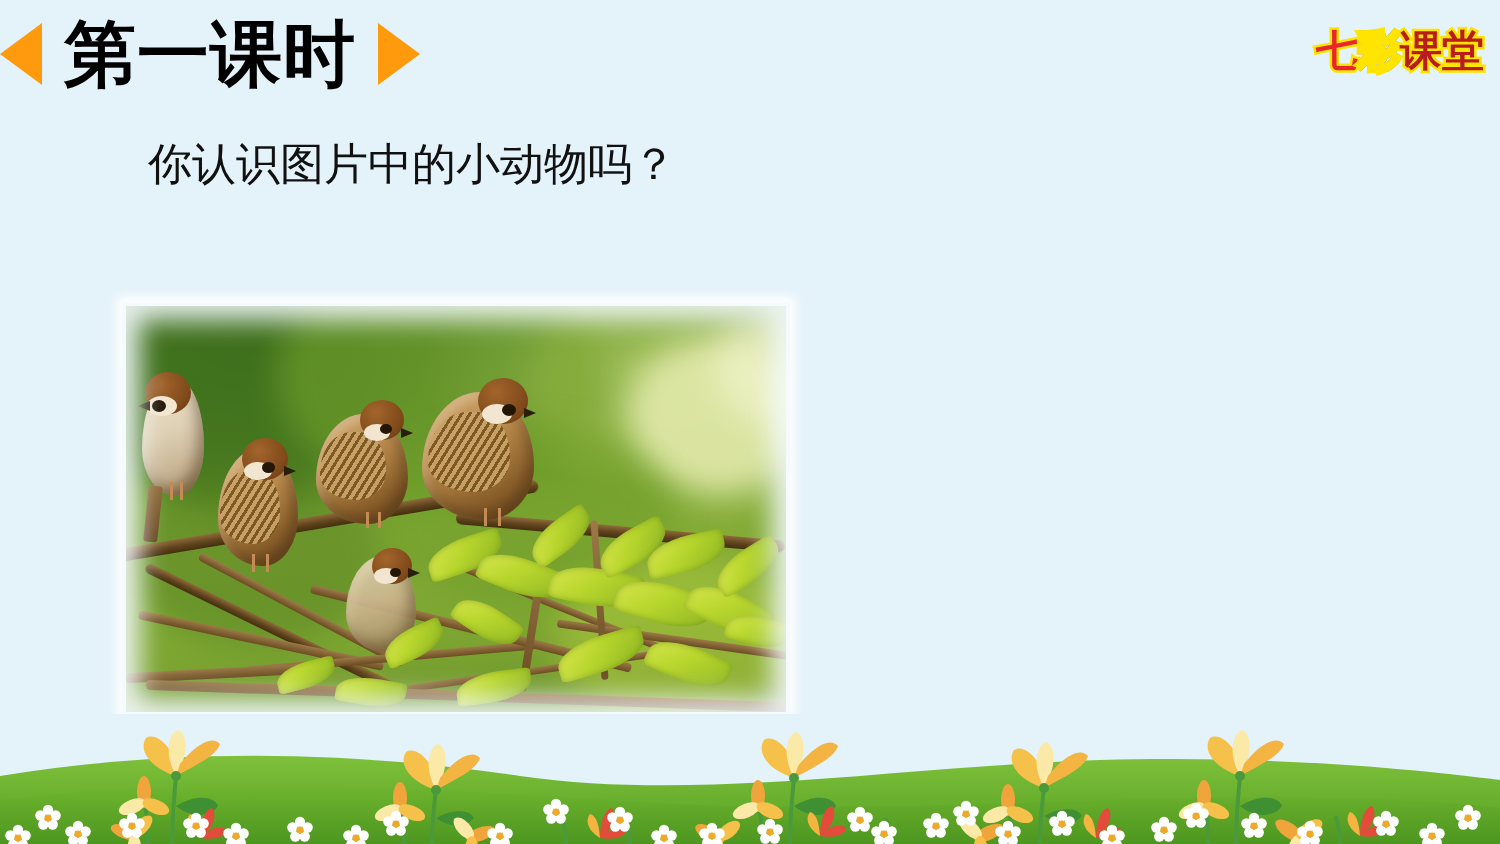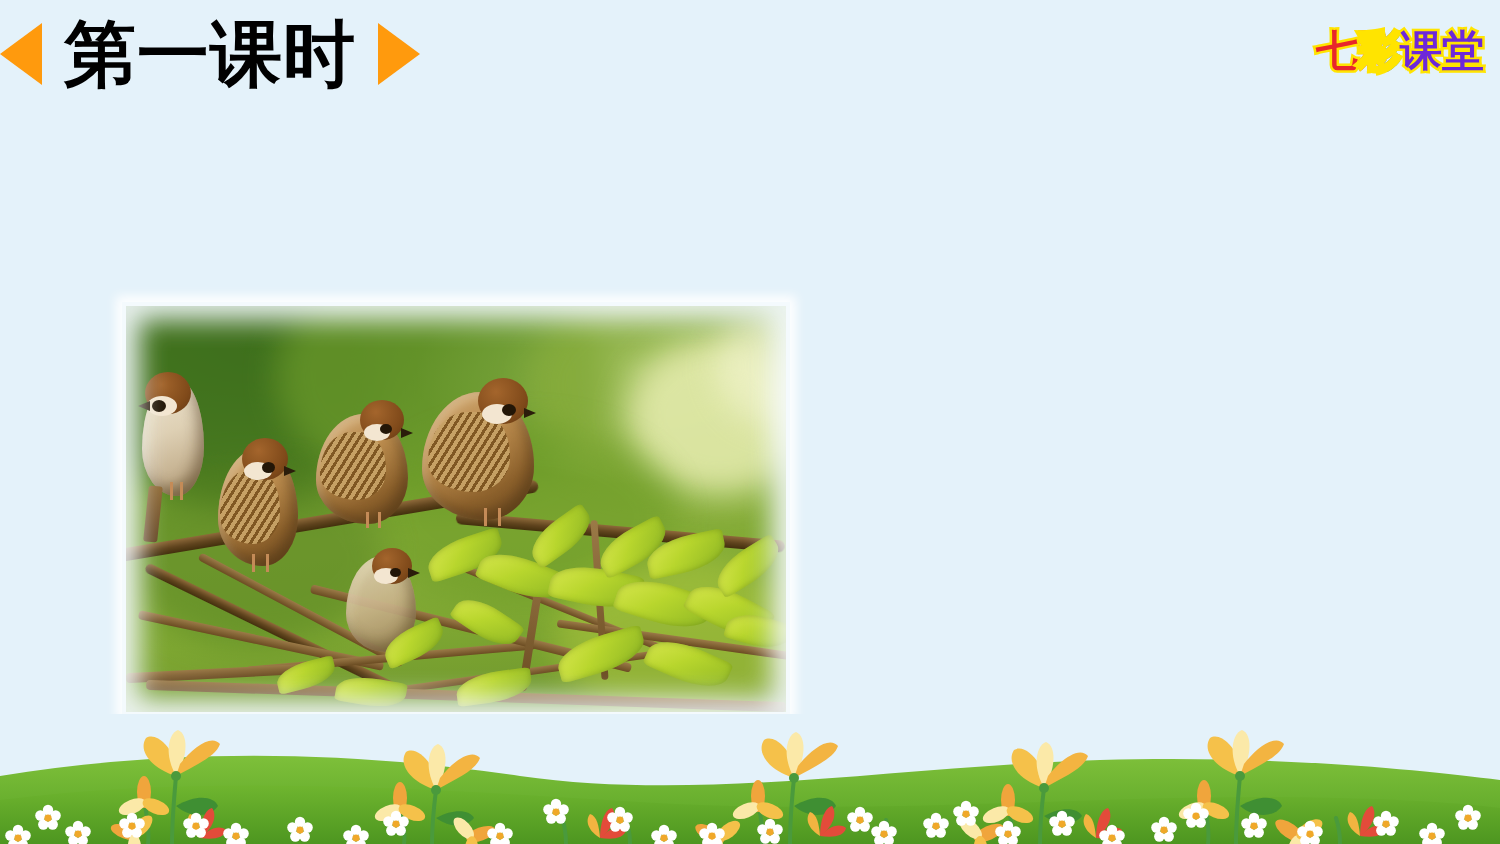--- a/index.html
+++ b/index.html
@@ -71,21 +71,21 @@
     paint-order: stroke fill;
   }
   .logo-qi  { color: #e8262b; }
   .logo-cai {
     background: linear-gradient(100deg,#f2c100 0%,#e0322c 22%,#b44ab2 48%,#2f6fd0 72%,#27b0a8 100%);
     -webkit-background-clip: text;
     background-clip: text;
     -webkit-text-fill-color: transparent;
     color: transparent;
   }
-  .logo-kt  { color: #6d28d9; }
+  .logo-kt  { color: #b91c1c; }
 
   
   #question {
     position: absolute;
     left: 148px;
     top: 136px;
     font-size: 44px;
     line-height: 1.25;
     color: #111111;
     font-family: "Liberation Sans", "DejaVu Sans", sans-serif;
@@ -242,20 +242,21 @@
     <span id="title-text">第一课时</span>
     <span class="tri tri-right"></span>
   </div>
 
   <div id="logo">
     <span class="logo-ch logo-qi">七</span>
     <span class="logo-ch logo-cai">彩</span>
     <span class="logo-ch logo-kt">课堂</span>
   </div>
 
+  <div id="question">你认识图片中的小动物吗？</div>
 
   <div id="photo-wrap">
     <div id="photo">
 
       <div class="bokeh" style="left:-40px;top:-30px;width:300px;height:230px;background:#41701f;opacity:.75;"></div>
       <div class="bokeh" style="left:150px;top:-50px;width:330px;height:240px;background:#6d9a2f;opacity:.7;"></div>
       <div class="bokeh" style="left:400px;top:-20px;width:260px;height:200px;background:#8cae40;opacity:.65;"></div>
       <div class="bokeh" style="left:500px;top:30px;width:190px;height:160px;background:#e8eeb4;opacity:.85;"></div>
       <div class="bokeh" style="left:590px;top:0px;width:120px;height:120px;background:#f2f4cf;opacity:.7;"></div>
       <div class="bokeh" style="left:250px;top:120px;width:300px;height:180px;background:#6e9b2c;opacity:.5;"></div>

